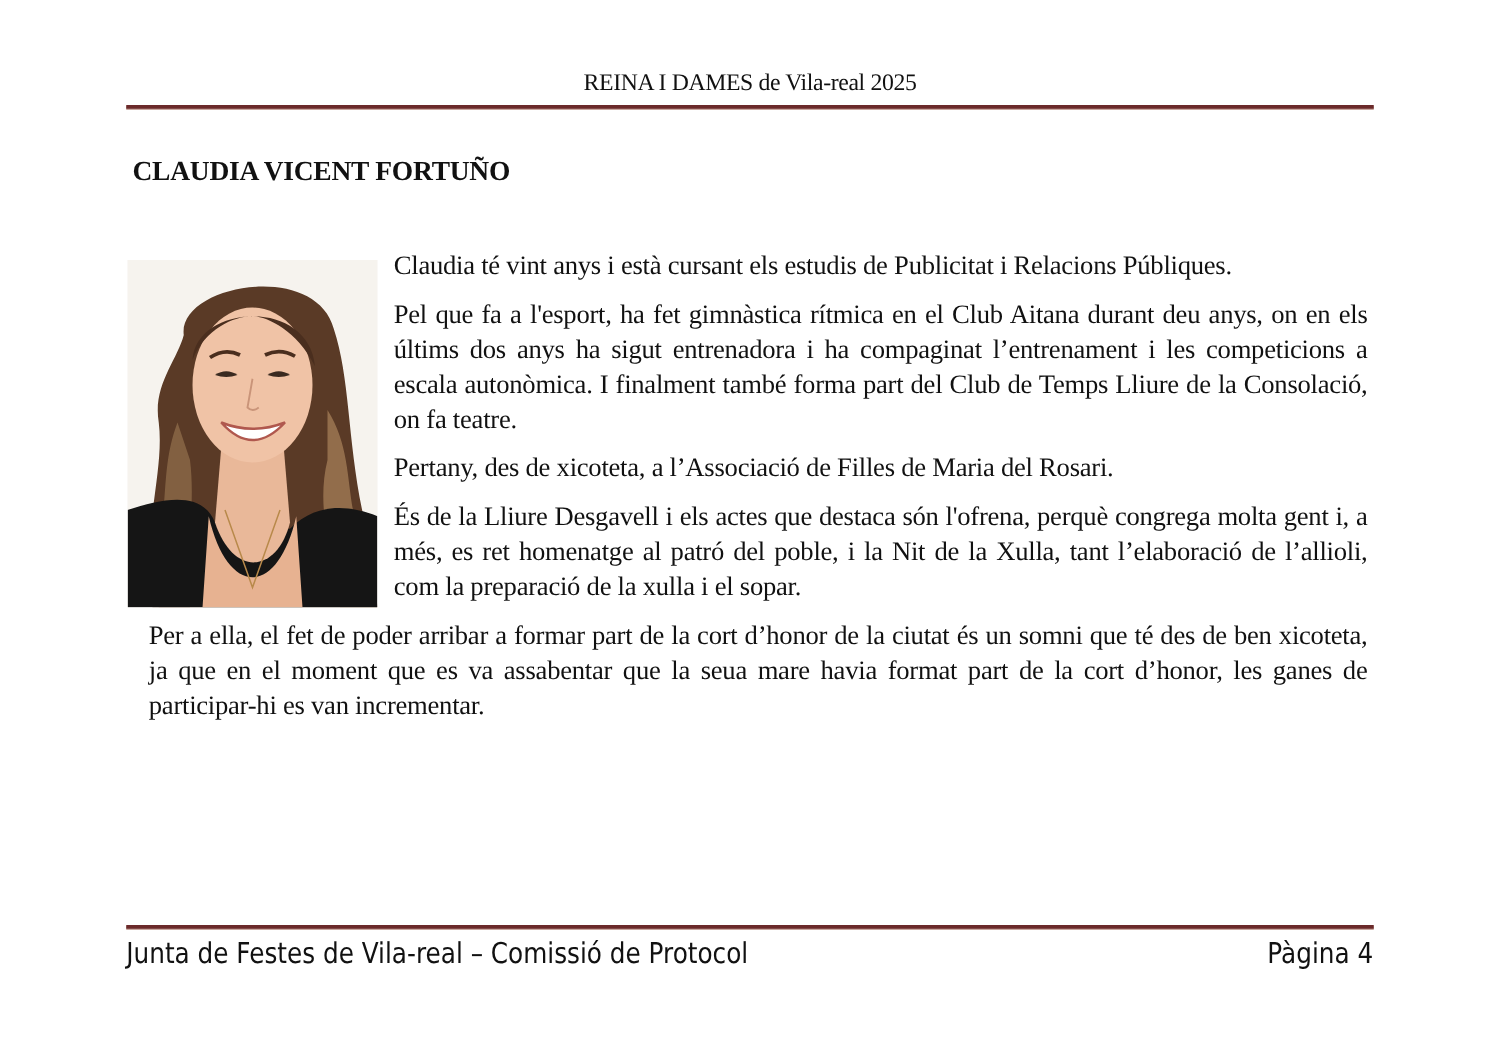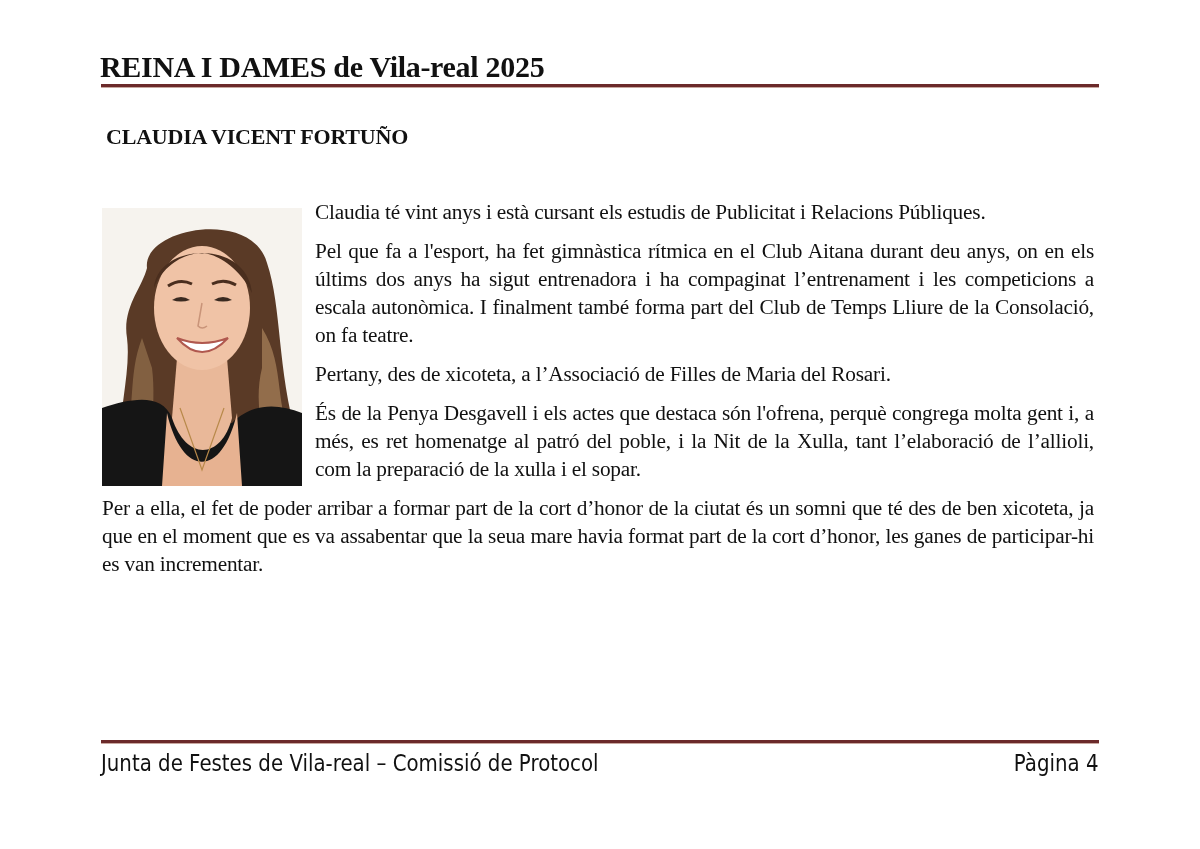--- a/index.html
+++ b/index.html
@@ -13,22 +13,23 @@
       position: relative;
       overflow: hidden;
       font-family: "Liberation Serif", serif;
       color: #111111;
     }
     .page-title {
       position: absolute;
       left: 100px;
       width: 1000px;
       top: 52px;
-      font-weight: bold;
-      font-size: 30px;
+      text-align: center;
+      font-weight: normal;
+      font-size: 19px;
       letter-spacing: -0.3px;
       line-height: 30px;
     }
     .rule {
       position: absolute;
       left: 101px;
       width: 998px;
       height: 3px;
       background: #6b2a2a;
       box-shadow: 0 1px 0 #c9a8a0;
@@ -59,21 +60,21 @@
     .photo {
       float: left;
       width: 200px;
       height: 278px;
       margin: 10px 13px 4px 0;
       position: relative;
       overflow: hidden;
       background: #f7f4ef;
     }
     .content p {
-      margin: 0 0 11px 0;
+      margin: 0 0 11px 17px;
     }
 
     .footer-left {
       position: absolute;
       left: 101px;
       top: 746px;
       font-family: "DejaVu Sans", sans-serif;
       font-size: 23px;
       line-height: 34px;
       transform: scaleX(0.86);
@@ -128,19 +129,19 @@
       <path d="M112 92 Q121 86 130 92 Q121 95 112 92 Z" fill="#3a2a20"></path>
 
       <path d="M100 95 L96 118 Q100 122 105 118" stroke="#c99479" stroke-width="1.5" fill="none"></path>
 
       <path d="M75 130 Q100 158 126 130 Q100 140 75 130 Z" fill="#ffffff" stroke="#b0584e" stroke-width="2"></path>
     </svg>
   </div>
   <p>Claudia té vint anys i està cursant els estudis de Publicitat i Relacions Públiques.</p>
   <p>Pel que fa a l'esport, ha fet gimnàstica rítmica en el Club Aitana durant deu anys, on en els últims dos anys ha sigut entrenadora i ha compaginat l’entrenament i les competicions a escala autonòmica. I finalment també forma part del Club de Temps Lliure de la Consolació, on fa teatre.</p>
   <p>Pertany, des de xicoteta, a l’Associació de Filles de Maria del Rosari.</p>
-  <p>És de la Penya Desgavell i els actes que destaca són l'ofrena, perquè congrega molta gent i, a més, es ret homenatge al patró del poble, i la Nit de la Xulla, tant l’elaboració de l’allioli, com la preparació de la xulla i el sopar.</p>
+  <p>És de la Lliure Desgavell i els actes que destaca són l'ofrena, perquè congrega molta gent i, a més, es ret homenatge al patró del poble, i la Nit de la Xulla, tant l’elaboració de l’allioli, com la preparació de la xulla i el sopar.</p>
   <p>Per a ella, el fet de poder arribar a formar part de la cort d’honor de la ciutat és un somni que té des de ben xicoteta, ja que en el moment que es va assabentar que la seua mare havia format part de la cort d’honor, les ganes de participar-hi es van incrementar.</p>
 </div>
 
 <div class="rule bottom"></div>
 <div class="footer-left">Junta de Festes de Vila-real – Comissió de Protocol</div>
 <div class="footer-right">Pàgina 4</div>
 
 </body></html>

